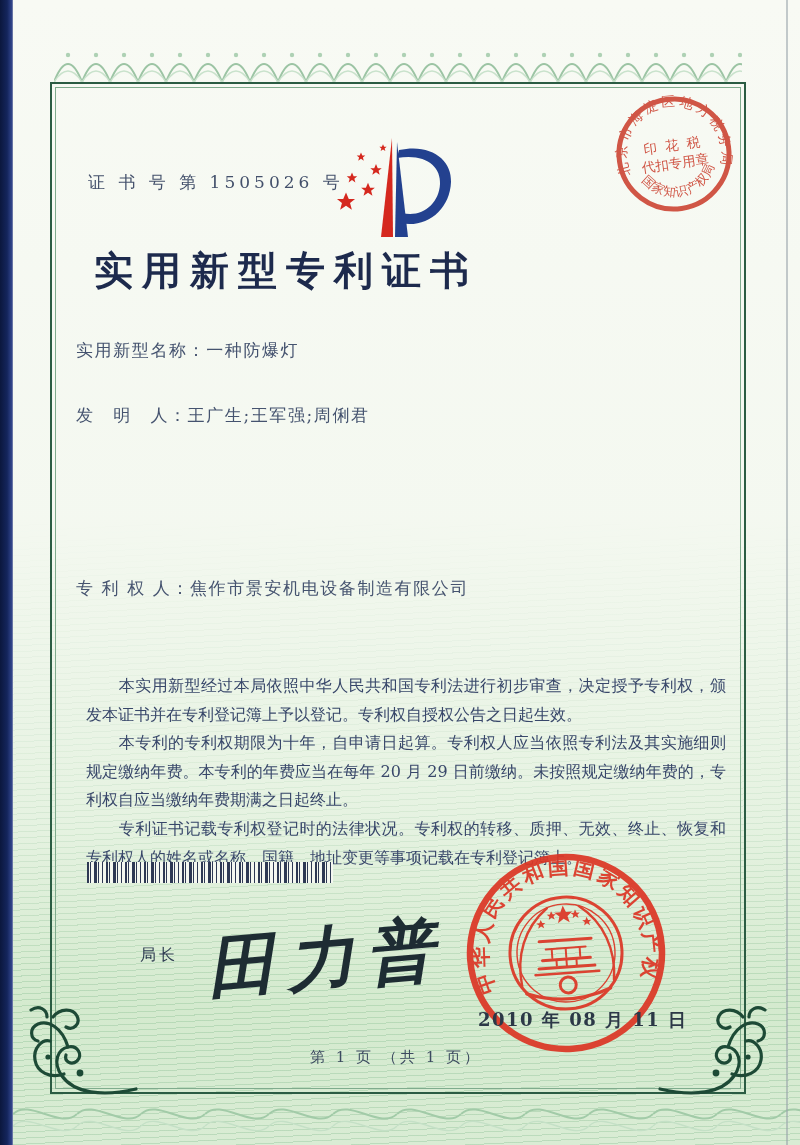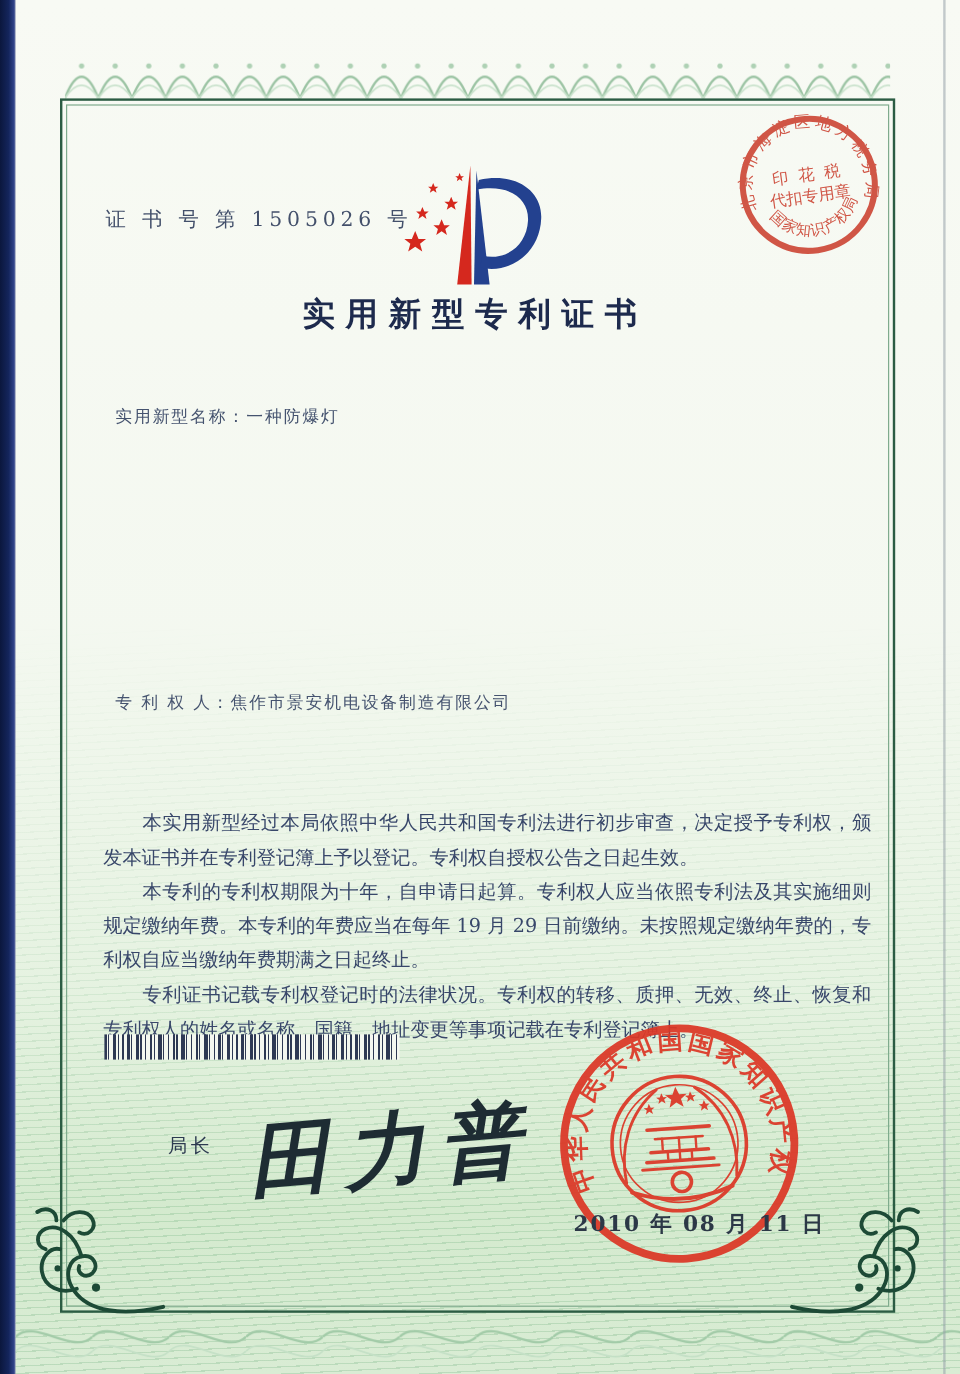--- a/index.html
+++ b/index.html
@@ -17,23 +17,23 @@
                    rgba(214,236,209,.55) 72%,rgba(210,233,204,.95) 88%,#d9ecd4 100%);}
   .waves{position:absolute;left:0;right:0;top:520px;bottom:0;z-index:1;pointer-events:none;
          background:repeating-linear-gradient(177deg,rgba(110,175,125,.28) 0 1px,rgba(255,255,255,0) 1px 6px);
          -webkit-mask-image:linear-gradient(180deg,transparent 0%,rgba(0,0,0,.35) 40%,#000 75%);
          mask-image:linear-gradient(180deg,transparent 0%,rgba(0,0,0,.35) 40%,#000 75%);}
   
   .frame{position:absolute;left:50px;top:82px;width:692px;height:1008px;border:2px solid #2b5c43;z-index:2;}
   .frame-inner{position:absolute;inset:3px;border:1px solid #7fab8d;}
   
   .cert-no{position:absolute;left:88px;top:126px;font-size:17px;letter-spacing:4px;color:#43506b;z-index:3;margin-top:45px;}
-  .title{position:absolute;left:50px;top:244px;width:692px;text-align:center;font-size:27px;font-weight:bold;
-         letter-spacing:9px;color:#1d2a4d;z-index:3;}
-  .field{position:absolute;left:96px;font-size:14px;color:#45536f;letter-spacing:1.6px;z-index:3;white-space:nowrap;text-align:right;}
+  .title{position:absolute;left:50px;top:244px;width:692px;font-size:39px;font-weight:bold;
+         letter-spacing:9px;color:#1d2a4d;z-index:3;padding-left:44px;}
+  .field{position:absolute;left:76px;font-size:17px;color:#45536f;letter-spacing:1.6px;z-index:3;white-space:nowrap;text-align:right;}
   .f1{top:339px}.f2{top:404px}.f3{top:459px}.f4{top:518px}.f5{top:577px}.f6{top:634px}
   .body-text{position:absolute;left:86px;top:672px;width:640px;z-index:3;color:#38476a;
              font-size:16px;line-height:28.6px;text-align:justify;}
   .body-text p{margin:0;text-indent:2.05em;}
   .barcode{position:absolute;left:87px;top:862px;width:246px;height:21px;z-index:3;
            background:repeating-linear-gradient(90deg,#2e3954 0 2px,#f4f7f0 2px 3px,#2e3954 3px 4px,
             #f4f7f0 4px 7px,#2e3954 7px 10px,#f4f7f0 10px 11px,#2e3954 11px 12px,#f4f7f0 12px 15px,
             #2e3954 15px 16px,#f4f7f0 16px 19px);}
   .signer{position:absolute;left:140px;top:945px;font-size:16px;letter-spacing:3px;color:#2c3a50;z-index:3;}
   .signature{position:absolute;left:198px;top:896px;z-index:3;}
@@ -137,25 +137,26 @@
     <text font-size="12.5" fill="#cc4534" letter-spacing="0.5">
       <textPath href="#taxBot" startOffset="1">国家知识产权局</textPath>
     </text>
     <text x="78" y="74" text-anchor="middle" font-size="13.5" fill="#cc4534" letter-spacing="2">印 花 税</text>
     <text x="78" y="92" text-anchor="middle" font-size="13.5" fill="#cc4534">代扣专用章</text>
   </svg>
 
   <div class="title">实用新型专利证书</div>
 
   <div class="field f1"><span>实用新型名称：</span><span>一种防爆灯</span></div>
+  <div class="field f2"><span>发　明　人：</span><span>王广生;王军强;周俐君</span></div>
   <div class="field f5"><span>专 利 权 人：</span><span>焦作市景安机电设备制造有限公司</span></div>
 
   <div class="body-text">
     <p>本实用新型经过本局依照中华人民共和国专利法进行初步审查，决定授予专利权，颁发本证书并在专利登记簿上予以登记。专利权自授权公告之日起生效。</p>
-    <p>本专利的专利权期限为十年，自申请日起算。专利权人应当依照专利法及其实施细则规定缴纳年费。本专利的年费应当在每年 19 月 29 日前缴纳。未按照规定缴纳年费的，专利权自应当缴纳年费期满之日起终止。</p>
+    <p>本专利的专利权期限为十年，自申请日起算。专利权人应当依照专利法及其实施细则规定缴纳年费。本专利的年费应当在每年 20 月 29 日前缴纳。未按照规定缴纳年费的，专利权自应当缴纳年费期满之日起终止。</p>
     <p>专利证书记载专利权登记时的法律状况。专利权的转移、质押、无效、终止、恢复和专利权人的姓名或名称、国籍、地址变更等事项记载在专利登记簿上。</p>
   </div>
 
   <div class="barcode"></div>
 
   <div class="signer">局长</div>
   <svg class="signature" width="250" height="118" viewBox="0 0 250 118">
     <text x="8" y="86" font-size="68" font-weight="bold" font-style="italic" fill="#1e2c33" letter-spacing="12" transform="rotate(-5 125 60)" font-family="DejaVu Sans, sans-serif">田力普</text>
   </svg>
 
@@ -190,16 +191,17 @@
         <circle cx="108" cy="140" r="8" stroke-width="3"></circle>
         <path d="M62 138 C58 108 68 80 92 62" stroke-width="2.4"></path>
         <path d="M154 138 C158 108 148 80 124 62" stroke-width="2.4"></path>
         <path d="M66 146 Q108 162 150 146" stroke-width="3.4"></path>
       </g>
     </g>
   </svg>
 
   <div class="seal-date">2010 年 08 月 11 日</div>
 
+  <div class="footer">第 1 页 （共 1 页）</div>
 
   <div class="edge-left"></div>
   <div class="edge-right"></div>
 </div>
 
 </body></html>

